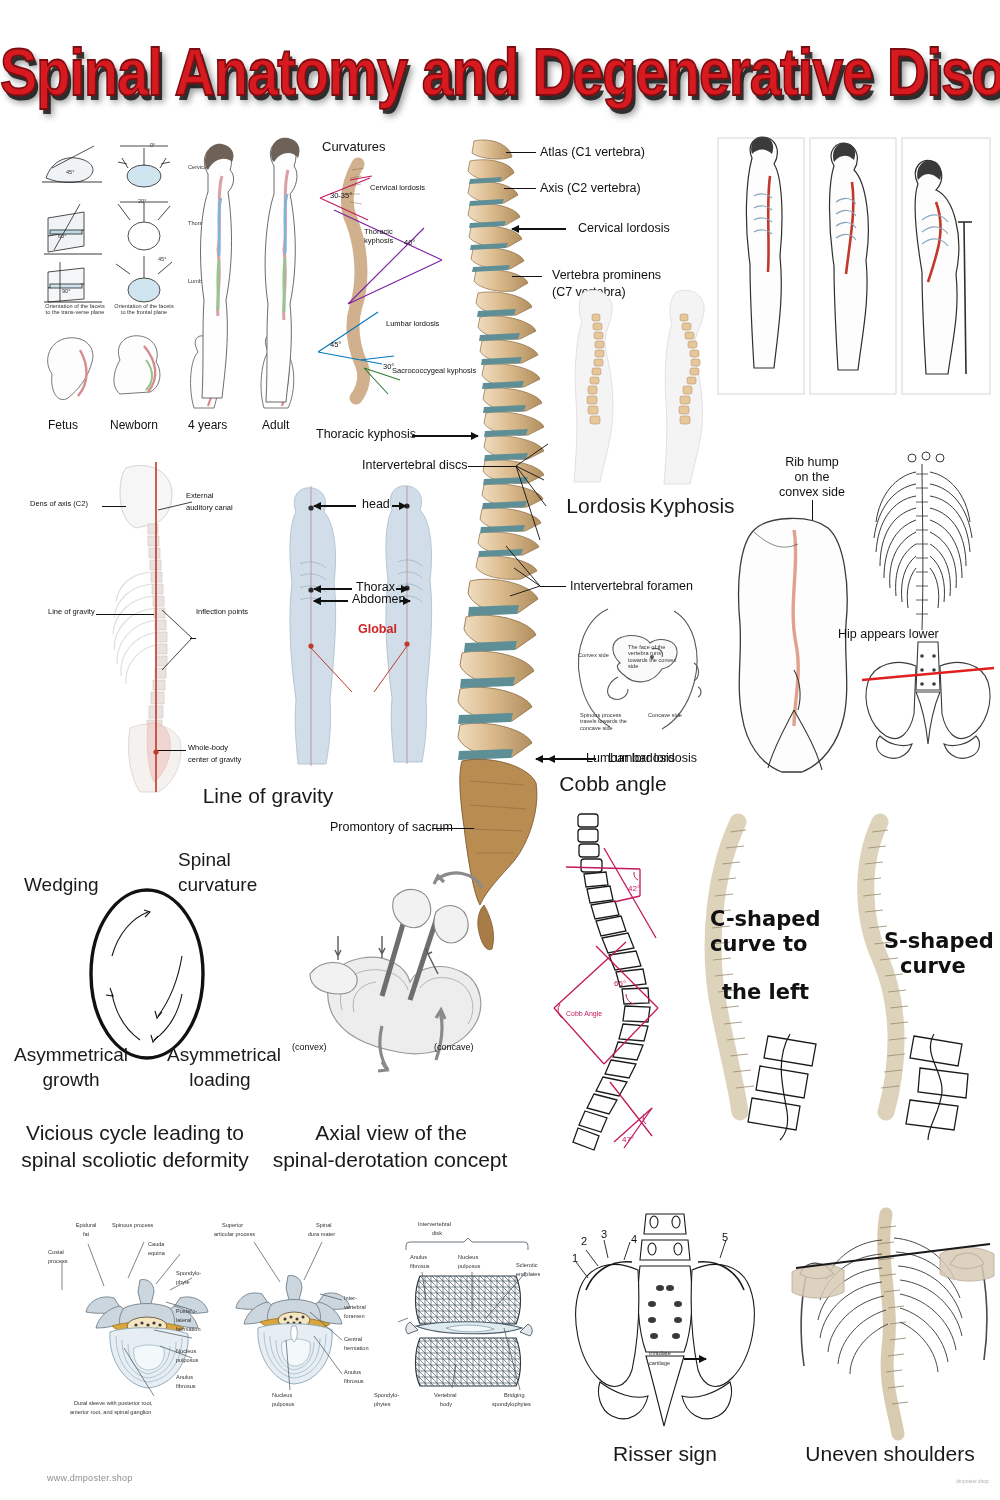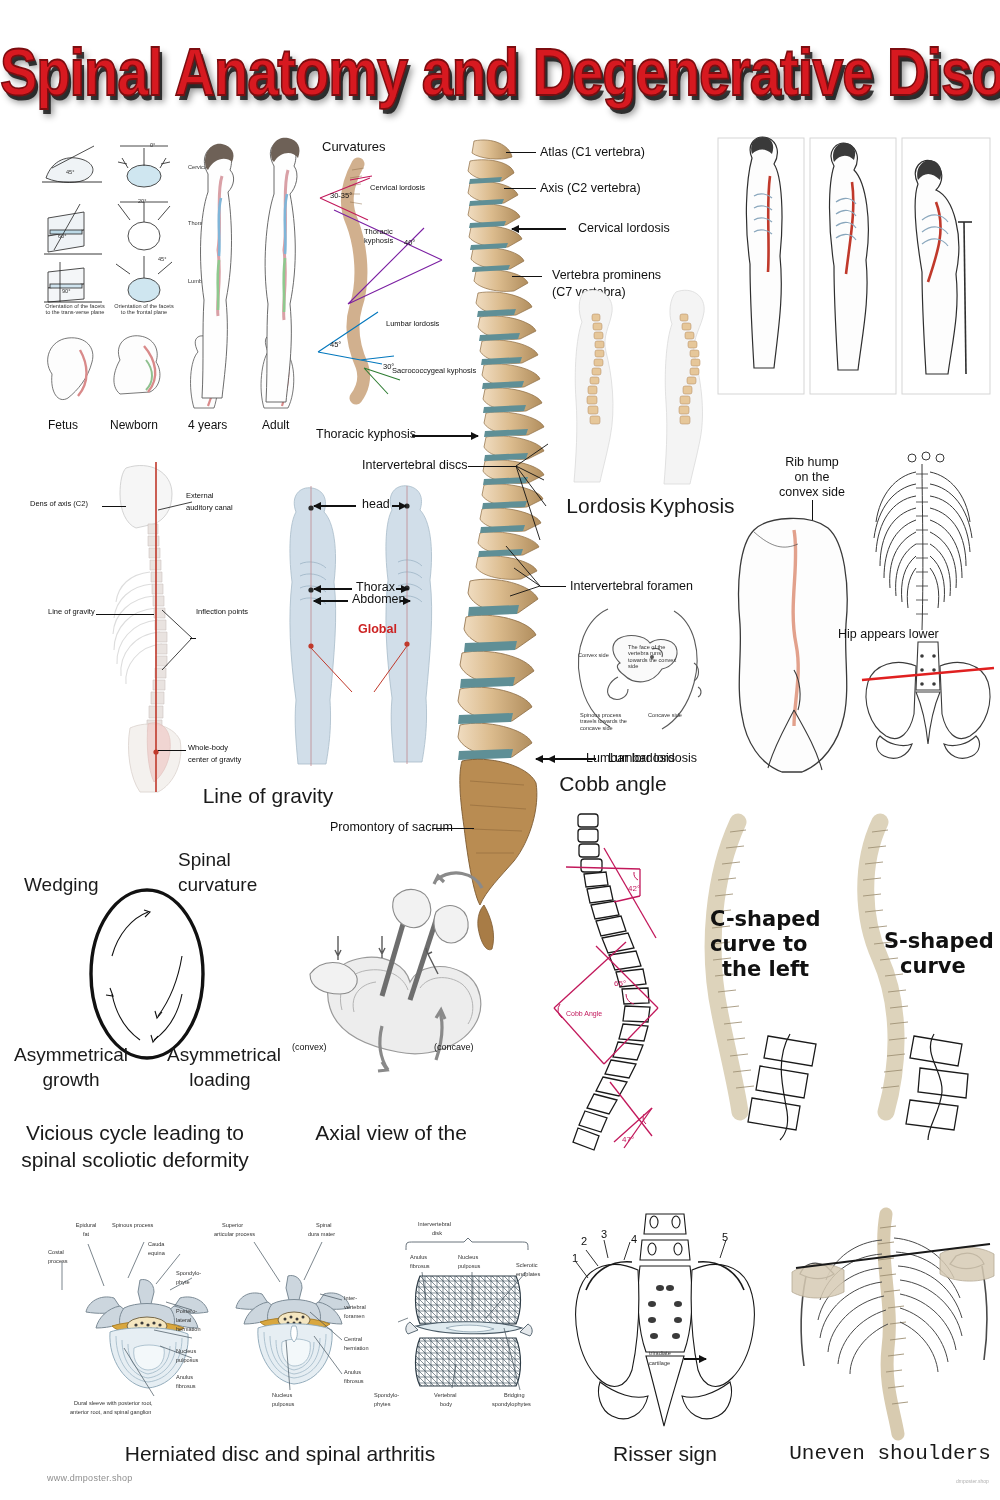--- a/index.html
+++ b/index.html
@@ -674,20 +674,21 @@
         <path d="M52,74 L52,98 M52,94 L49,88 M52,94 L55,88"></path>
         <path d="M96,74 L96,96 M96,92 L93,86 M96,92 L99,86"></path>
         <path d="M152,112 L140,88 M142,92 L140,86 M142,92 L146,90"></path>
       </g>
     </svg>
   </div>
   <div class="lbl" style="left:292px;top:1042px;font-size:9px;">(convex)</div>
   <div class="lbl" style="left:434px;top:1042px;font-size:9px;">(concave)</div>
 
   <div class="cap" style="left:266px;top:1121px;width:250px;">Axial view of the</div>
+  <div class="cap" style="left:262px;top:1148px;width:256px;">spinal-derotation concept</div>
 
   
   <div class="panel" style="left:548px;top:812px;width:140px;height:355px;">
     <svg width="140" height="355" viewBox="0 0 140 355">
 
       <g fill="#fff" stroke="#1a1a1a" stroke-width="1.3">
         <rect x="30" y="2" width="20" height="13" rx="3"></rect>
         <rect x="30" y="17" width="20" height="13" rx="3"></rect>
         <rect x="31" y="32" width="20" height="13" rx="3"></rect>
         <rect x="33" y="47" width="21" height="13" rx="3"></rect>
@@ -742,21 +743,21 @@
       <g stroke="#9d8f73" stroke-width="1" fill="none" opacity="0.85">
         <path d="M44,14 L60,12 M40,30 L58,28 M36,46 L54,44 M32,62 L50,60 M29,78 L47,76 M27,94 L45,92
                  M26,110 L44,108 M26,126 L44,124 M27,142 L45,140 M29,158 L47,156 M32,174 L50,172
                  M35,190 L53,188 M38,206 L56,204 M41,222 L59,220 M44,238 L62,236 M47,254 L65,252
                  M50,270 L68,268"></path>
       </g>
     </svg>
   </div>
   <div class="comic" style="position:absolute;left:710px;top:908px;">C-shaped</div>
   <div class="comic" style="position:absolute;left:710px;top:933px;">curve to</div>
-  <div class="comic" style="position:absolute;left:722px;top:958px;">the left</div>
+  <div class="comic" style="position:absolute;left:722px;top:981px;">the left</div>
 
   <div class="panel" style="left:836px;top:818px;width:90px;height:300px;">
     <svg width="90" height="300" viewBox="0 0 90 300">
       <path d="M44,4 C24,46 26,100 44,140 C62,180 66,236 50,294" stroke="#ddd3bb" stroke-width="17" fill="none" stroke-linecap="round"></path>
       <g stroke="#9d8f73" stroke-width="1" fill="none" opacity="0.85">
         <path d="M36,14 L52,12 M32,30 L50,28 M29,46 L47,44 M27,62 L45,60 M27,78 L45,76 M29,94 L47,92
                  M33,110 L51,108 M38,126 L56,124 M44,142 L62,140 M49,158 L67,156 M52,174 L70,172
                  M54,190 L72,188 M54,206 L72,204 M53,222 L71,220 M51,238 L69,236 M48,254 L66,252
                  M45,270 L63,268"></path>
       </g>
@@ -942,21 +943,20 @@
   <div class="lbl tiny" style="left:504px;top:1392px;">Bridging</div>
   <div class="lbl tiny" style="left:492px;top:1401px;">spondylophytes</div>
 
   <svg style="position:absolute;left:404px;top:1264px;" width="150" height="140">
     <g stroke="#44515c" stroke-width="0.7" fill="none">
       <path d="M18,8 L22,36 M68,8 L68,46 M122,8 L82,54
                M4,54 L-6,58 M48,124 L52,100 M116,126 L100,64"></path>
     </g>
   </svg>
 
-  <div class="cap" style="left:60px;top:1442px;width:440px;">Herniated disc and spinal arthritis</div>
 
   
   <div class="panel" style="left:560px;top:1212px;width:200px;height:225px;">
     <svg width="200" height="225" viewBox="0 0 200 225">
       <g fill="#fff" stroke="#1a1a1a" stroke-width="1.1">
 
         <path d="M86,2 L124,2 L126,22 L84,22 Z"></path>
         <ellipse cx="94" cy="10" rx="4" ry="6"></ellipse>
           <ellipse cx="116" cy="10" rx="4" ry="6"></ellipse>
         <path d="M82,28 L128,28 L130,48 L80,48 Z"></path>
@@ -1037,19 +1037,19 @@
 
       <g fill="#d7cbb4" opacity="0.85" stroke="#a89c84" stroke-width="0.8">
         <path d="M2,62 C18,52 40,52 54,60 L54,82 C38,90 16,90 2,82 Z"></path>
         <path d="M150,44 C166,34 190,36 204,44 L204,66 C188,74 164,72 150,64 Z"></path>
       </g>
 
       <line x1="6" y1="58" x2="200" y2="34" stroke="#1a1a1a" stroke-width="2.2"></line>
     </svg>
   </div>
 
-  <div class="cap" style="left:782px;top:1442px;width:216px;font-family:Liberation Mono, monospace;">Uneven shoulders</div>
+  <div class="cap" style="left:782px;top:1442px;width:216px;">Uneven shoulders</div>
 
   
   <div class="watermark" style="left:8px;top:1473px;">www.dmposter.shop</div>
   <div class="wm-right" style="left:956px;top:1478px;">dmposter.shop</div>
 
 </div>
 
 </body></html>

